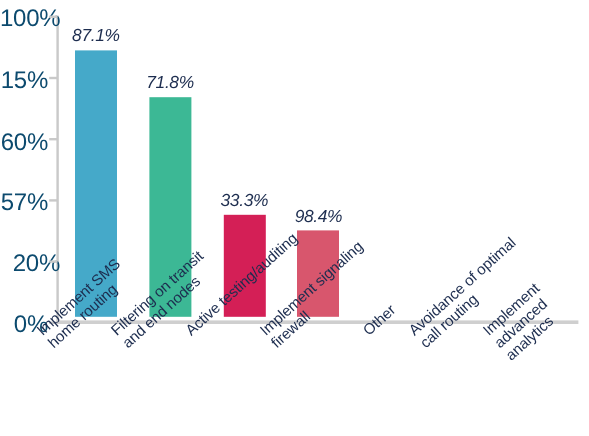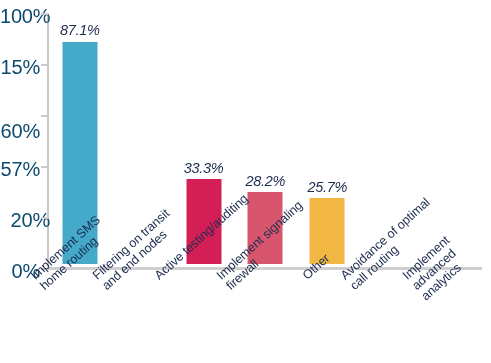--- a/index.html
+++ b/index.html
@@ -115,21 +115,21 @@
     <div class="y-label-wrap" style="top:6px;">
       <div class="y-label">100%</div>
     </div>
     <div class="y-tick" style="top:13px;"></div>
 
     <div class="y-label-wrap" style="top:57px;">
       <div class="y-label">15%</div>
     </div>
     <div class="y-tick" style="top:64px;"></div>
 
-    <div class="y-label-wrap" style="top:121px;">
+    <div class="y-label-wrap" style="top:109px;">
       <div class="y-label">60%</div>
     </div>
     <div class="y-tick" style="top:115px;"></div>
 
     <div class="y-label-wrap" style="top:159px;">
       <div class="y-label">57%</div>
     </div>
     <div class="y-tick" style="top:166px;"></div>
 
     <div class="y-label-wrap" style="top:210px;padding-left:10px;">
@@ -143,31 +143,31 @@
     <div class="y-tick" style="top:268px;"></div>
   </div>
 
   <div class="x-axis-line"></div>
 
   <div id="plot">
     <div class="bar-slot" style="left:0px;width:61.8px;">
       <div class="bar-value" style="bottom: 226.105px;">87.1%</div>
       <div class="bar" style="height: 222.105px; background: rgb(69, 169, 201);"></div>
     </div>
+    <div class="bar-slot" style="left:61.8px;width:61.8px;">
+      <div class="bar-value" style="bottom: 187.09px;">71.8%</div>
+      <div class="bar" style="height: 183.09px; background: rgb(60, 184, 149);"></div>
+    </div>
     <div class="bar-slot" style="left:123.7px;width:61.8px;">
       <div class="bar-value" style="bottom: 88.915px;">33.3%</div>
       <div class="bar" style="height: 84.915px; background: rgb(212, 31, 86);"></div>
     </div>
     <div class="bar-slot" style="left:185.5px;width:61.8px;">
-      <div class="bar-value" style="bottom: 75.91px;">28.2%</div>
+      <div class="bar-value" style="bottom: 75.91px;">98.4%</div>
       <div class="bar" style="height: 71.91px; background: rgb(216, 86, 109);"></div>
-    </div>
-    <div class="bar-slot" style="left:247.4px;width:61.8px;">
-      <div class="bar-value" style="bottom: 69.535px;">25.7%</div>
-      <div class="bar" style="height: 65.535px; background: rgb(242, 184, 67);"></div>
     </div>
   </div>
 
   <div>
     <div class="x-label" style="left:28px;">Implement SMS
 home routing</div>
     <div class="x-label" style="left:90px;">Filtering on transit
 and end nodes</div>
     <div class="x-label" style="left:152px;">Active testing/auditing</div>
     <div class="x-label" style="left:214px;">Implement signaling

